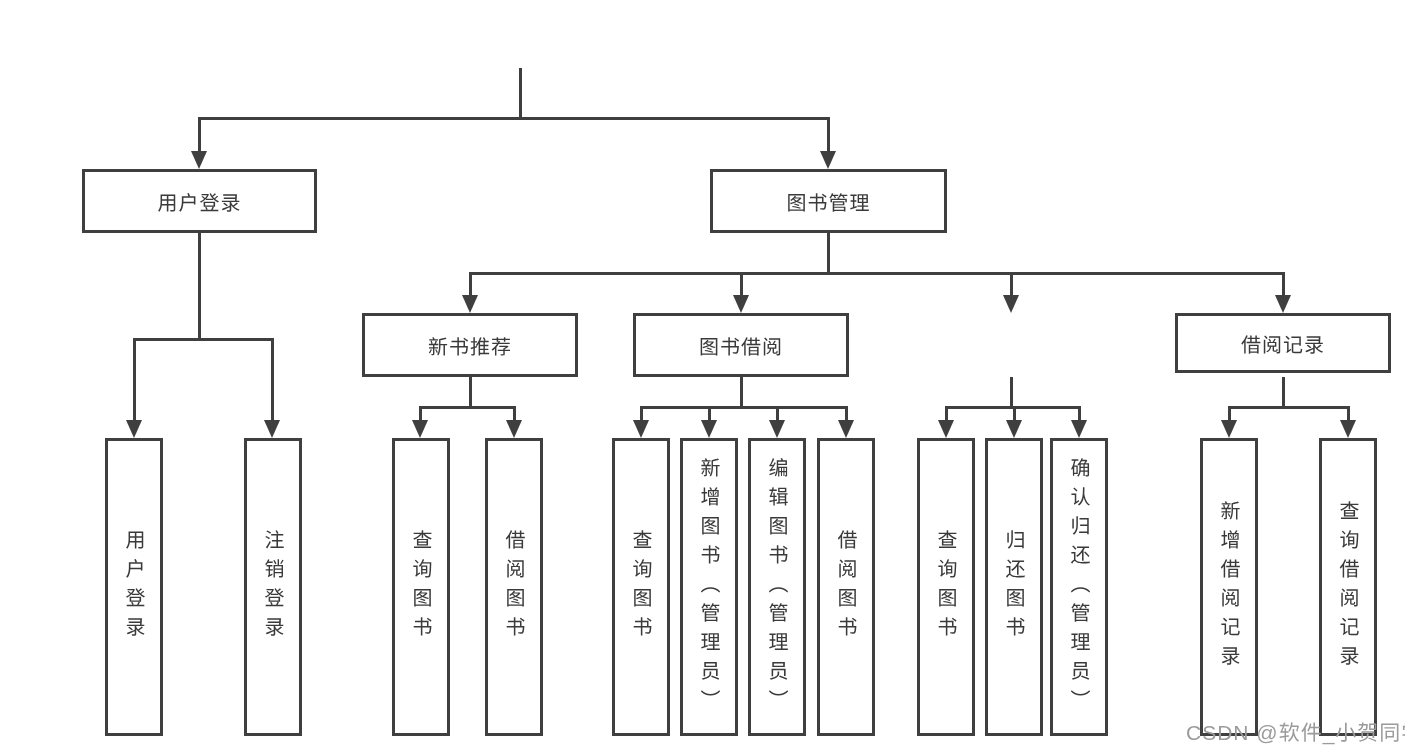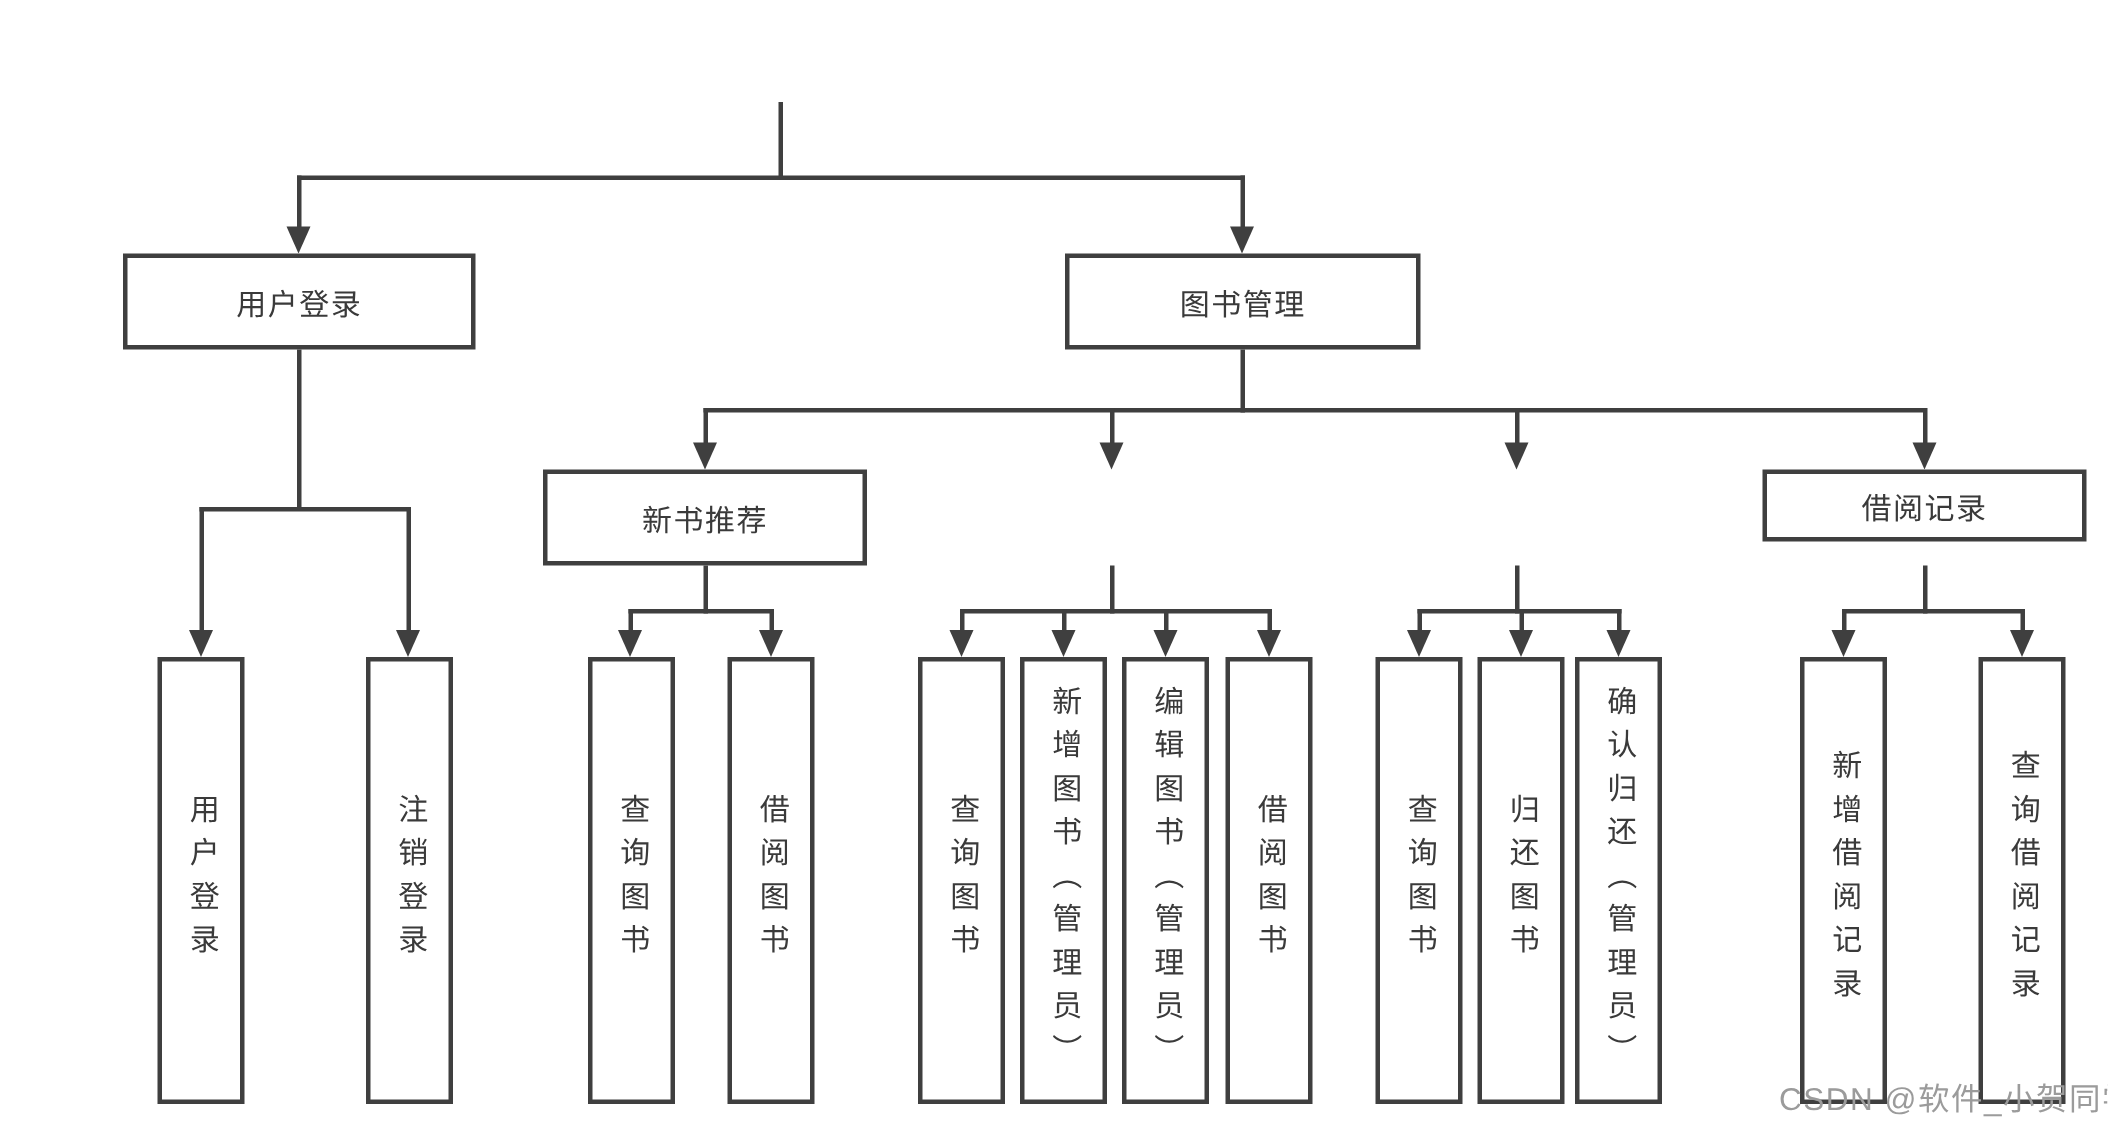--- a/index.html
+++ b/index.html
@@ -62,21 +62,22 @@
   <div class="vline" style="left:469px;top:272px;height:25px;"></div>
   <div class="arrow" style="left:462px;top:295px;"></div>
   <div class="vline" style="left:740px;top:272px;height:25px;"></div>
   <div class="arrow" style="left:733px;top:295px;"></div>
   <div class="vline" style="left:1010px;top:272px;height:25px;"></div>
   <div class="arrow" style="left:1003px;top:295px;"></div>
   <div class="vline" style="left:1282px;top:272px;height:25px;"></div>
   <div class="arrow" style="left:1275px;top:295px;"></div>
 
   <div class="node lvl" style="left:362px;top:313px;width:216px;height:64px;">新书推荐</div>
-  <div class="node lvl" style="left:1175px;top:313px;width:216px;height:48px;">借阅记录</div>
+  <div class="node lvl" style="left:633px;top:313px;width:216px;height:64px;">图书借阅</div>
+  <div class="node lvl" style="left:1175px;top:313px;width:216px;height:60px;">借阅记录</div>
 
   <div class="vline" style="left:469px;top:377px;height:32px;"></div>
   <div class="vline" style="left:740px;top:377px;height:32px;"></div>
   <div class="vline" style="left:1010px;top:377px;height:32px;"></div>
   <div class="vline" style="left:1282px;top:377px;height:32px;"></div>
 
   <div class="hline" style="left:419px;top:406px;width:97px;"></div>
   <div class="vline" style="left:419px;top:406px;height:16px;"></div>
   <div class="arrow" style="left:412px;top:420px;"></div>
   <div class="vline" style="left:513px;top:406px;height:16px;"></div>

